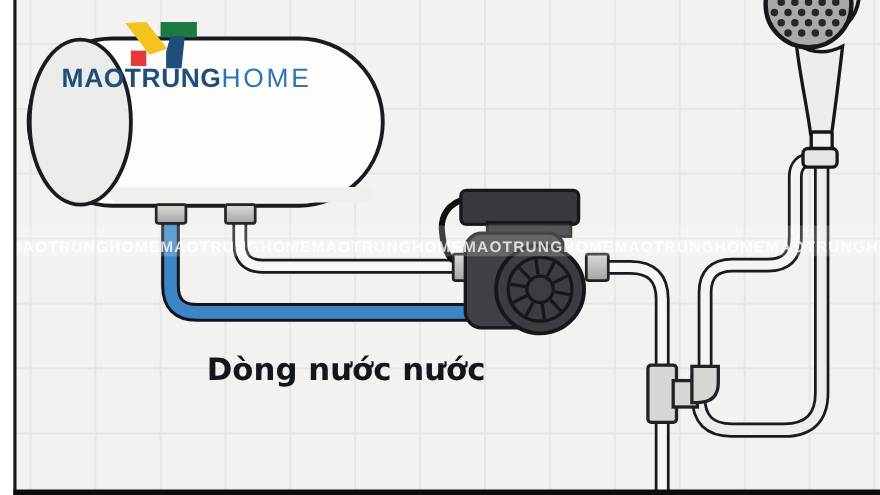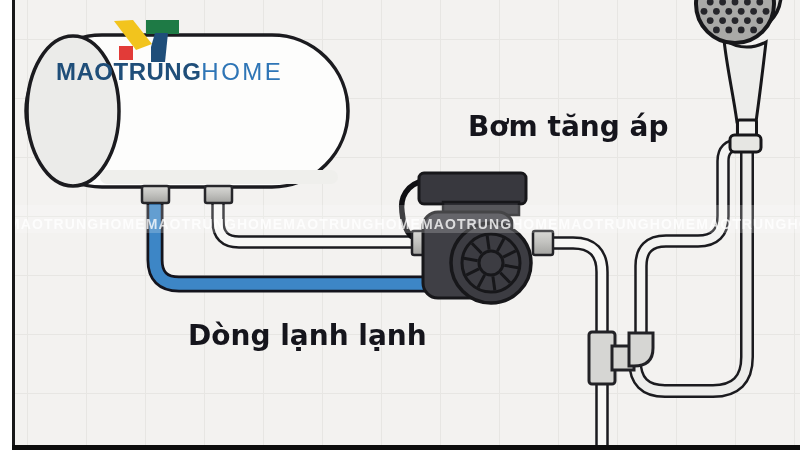--- a/index.html
+++ b/index.html
@@ -158,22 +158,21 @@
   <div class="logo">
     <svg class="logo-mark" width="70" height="46" viewBox="0 0 70 46">
       <polygon points="2,3 21,2 40,26 24,32" fill="#F2C41D"></polygon>
       <rect x="34" y="2" width="33" height="14" fill="#1E7A45"></rect>
       <rect x="7" y="28" width="14" height="14" fill="#E23B38"></rect>
       <polygon points="43,15 56,15 53,44 39,44 39,29" fill="#1F4E79"></polygon>
     </svg>
     <div class="logo-name"><span>MAOTRUNG</span><span class="home">HOME</span></div>
   </div>
 
-  <div class="label label-pump">Bơm tăng áp</div>
-  <div class="label label-cold">Dòng lạnh lạnh</div>
+  <div class="label label-cold">Dòng nước nước</div>
 
   <div class="watermark-band" id="wm-band">
       <span>MAOTRUNGHOME</span>
       <span>MAOTRUNGHOME</span>
       <span>MAOTRUNGHOME</span>
       <span>MAOTRUNGHOME</span>
       <span>MAOTRUNGHOME</span>
       <span>MAOTRUNGHOME</span>
     </div>
 

